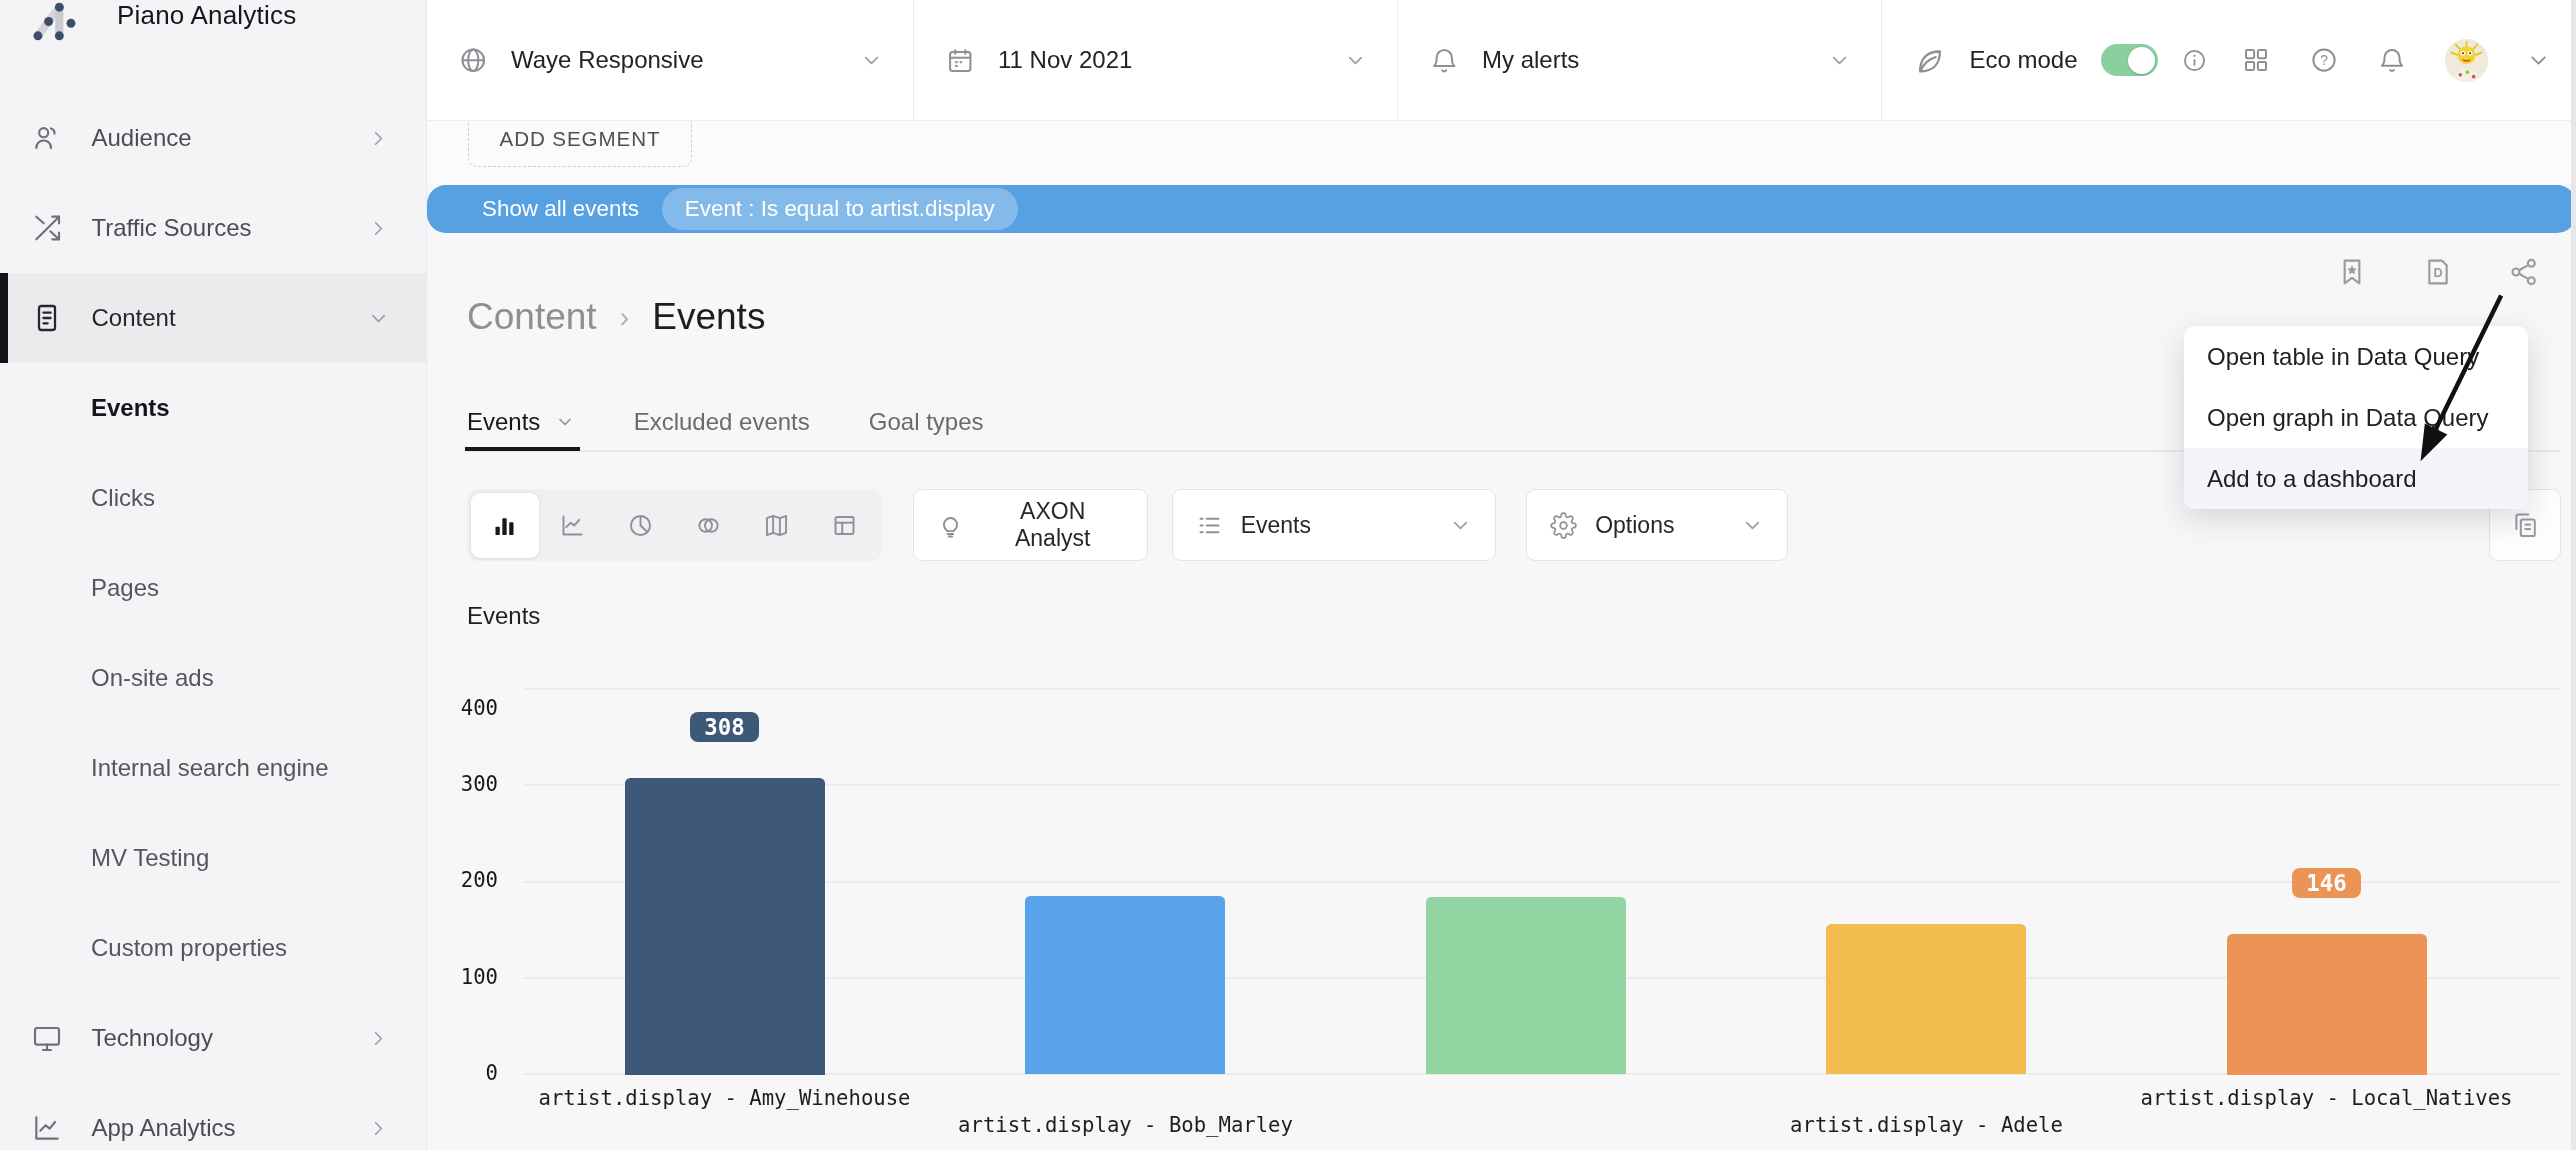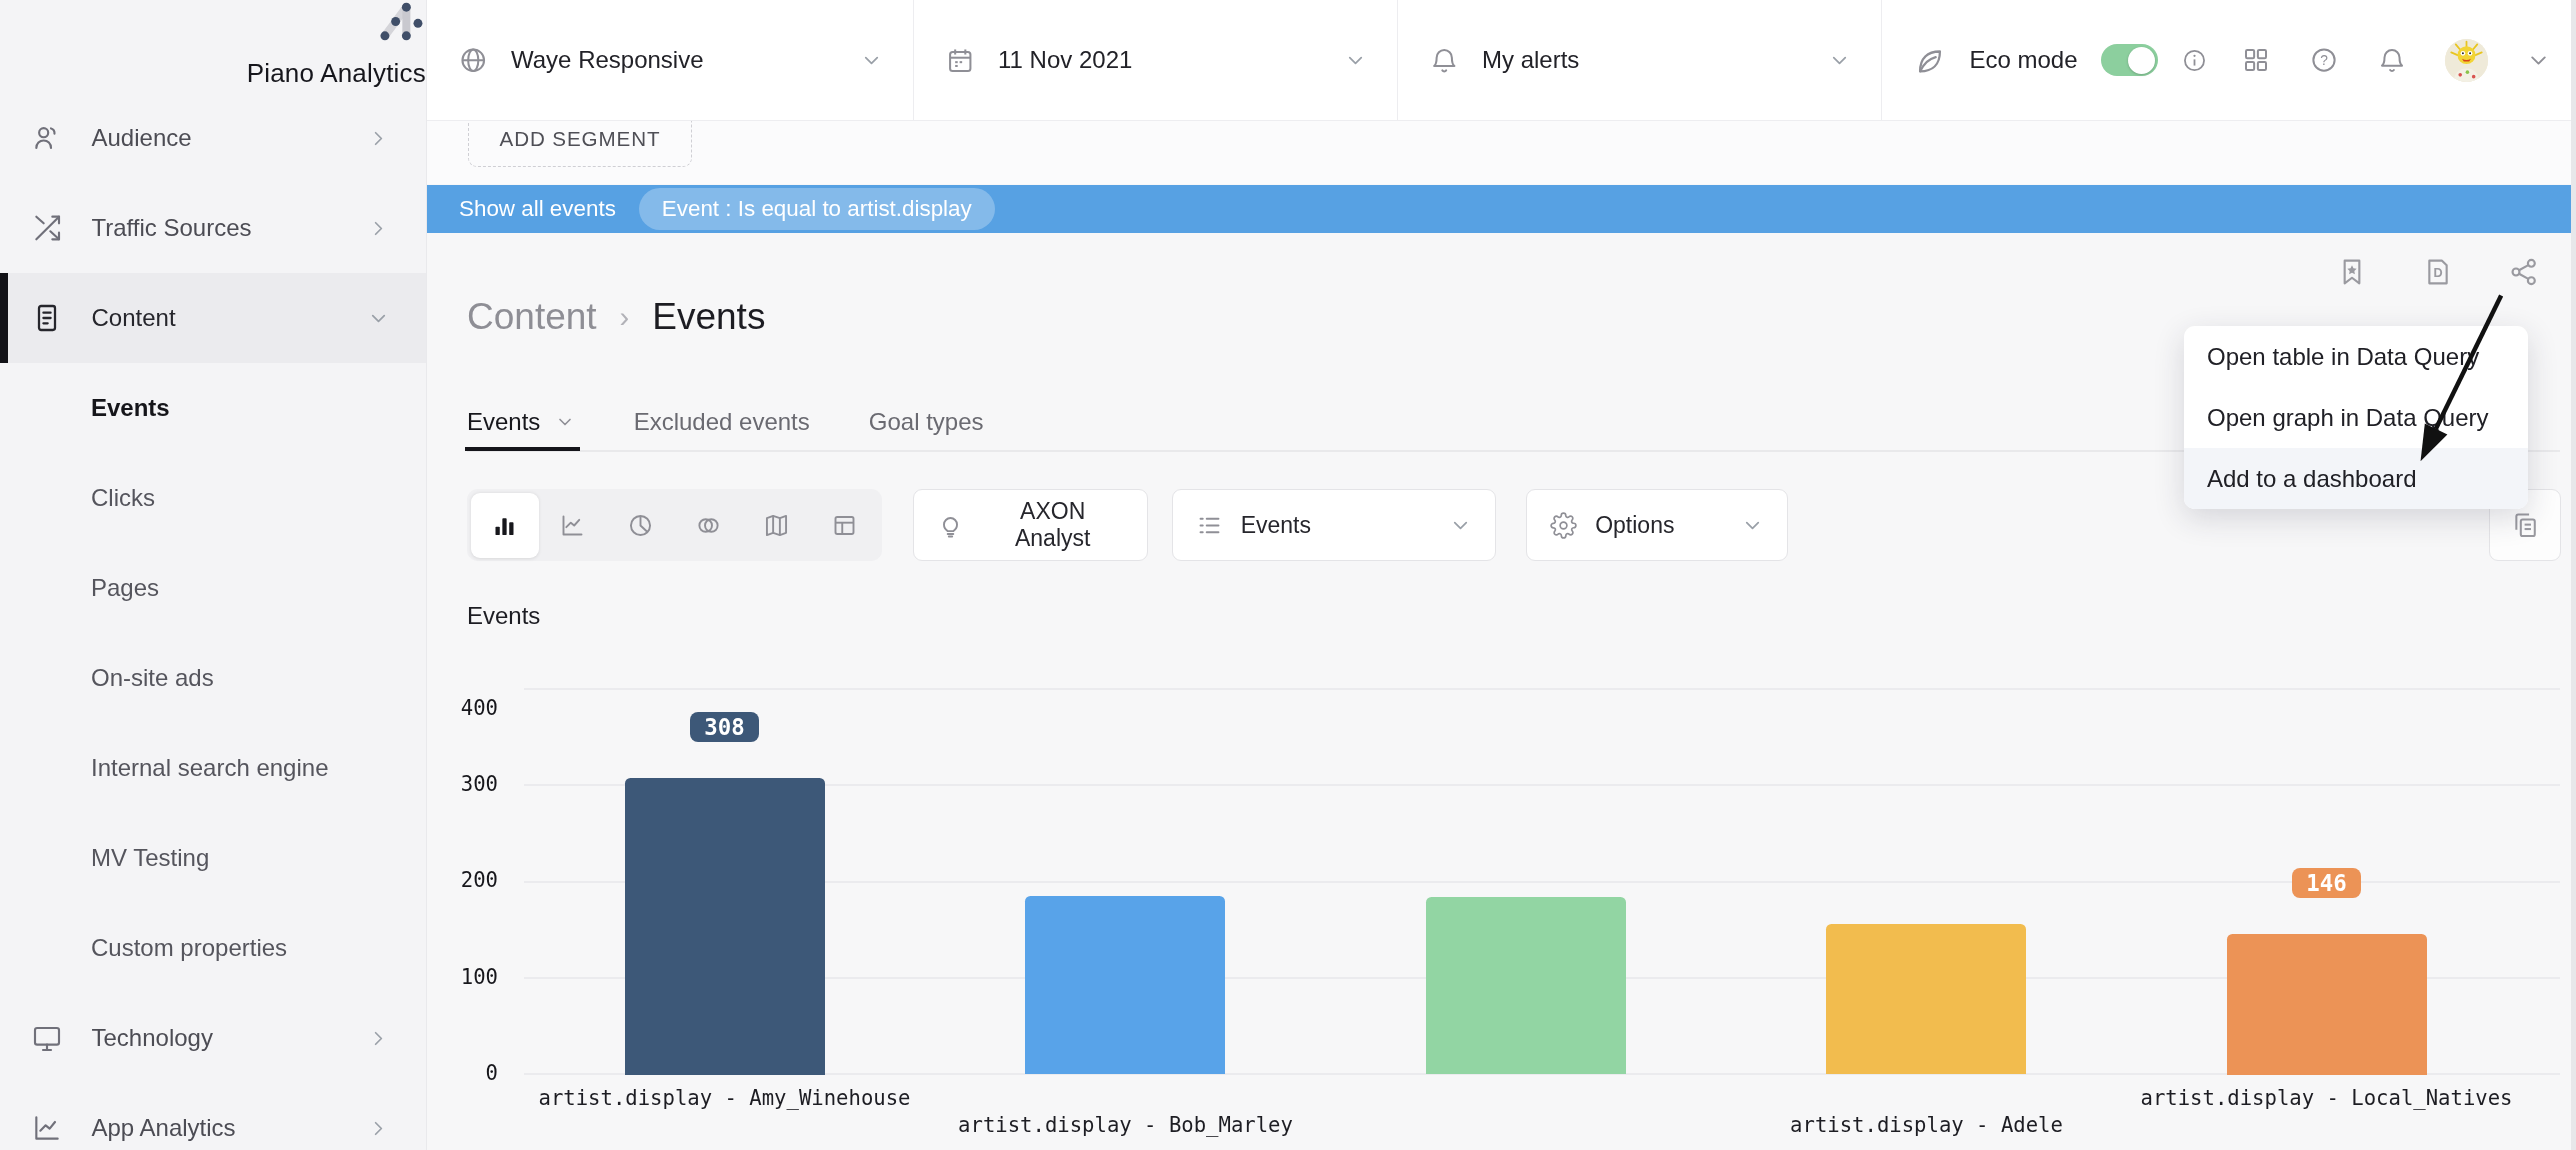--- a/index.html
+++ b/index.html
@@ -12,21 +12,21 @@
     color: #1d1d23;
   }
   svg { display: block; }
   .ico { color: #8f8f96; }
 
   
   .sidebar {
     position: absolute; left: 0; top: 0; width: 427px; height: 1150px;
     background: #f4f4f6; border-right: 1.8px solid #e9e9ec; z-index: 3;
   }
-  .logo-row { height: 93px; display: flex; align-items: flex-end; gap: 15px; padding-left: 29px; flex-direction: column; }
+  .logo-row { height: 93px; display: flex; align-items: flex-start; gap: 38px; padding-left: 29px; }
   .logo-text { font-size: 26px; color: #16161c; letter-spacing: 0.2px; }
   .nav-item {
     height: 90px; display: flex; align-items: center;
     padding: 0 36px 0 30.5px; color: #4c4c54; font-size: 24px;
     position: relative; cursor: pointer;
   }
   .nav-item .nicon { width: 32px; margin-right: 29px; color: #70707a; flex: 0 0 auto; }
   .nav-item.sub { padding-left: 91px; color: #55555d; }
   .nav-item.active-parent { background: #ebebee; color: #26262c; }
   .nav-item.active-parent .nicon { color: #26262c; }
@@ -70,21 +70,21 @@
   .segment-pill .s-gear { padding: 0 10.8px; color: #4a86c5; }
   .add-segment {
     height: 56px; display: flex; align-items: center; padding: 0 30.5px;
     border: 1.8px dashed #cfcfd4; border-radius: 9px; color: #4f4f56;
     font-size: 20.6px; letter-spacing: 0.9px; cursor: pointer; background: transparent;
   }
 
   
   .filterbar {
     position: absolute; left: 427px; top: 185px; right: 0; height: 48px;
-    background: #57a1e3; display: flex; align-items: center; gap: 23px; padding-left: 32px; z-index: 2;
+    background: #57a1e3; display: flex; align-items: center; gap: 23px; padding-left: 55px; z-index: 2; border-radius: 19px;
   }
   .fb-link { color: #ffffff; font-size: 22.4px; cursor: pointer; }
   .fb-chip {
     background: rgba(255,255,255,.27); color: #ffffff; font-size: 22.4px;
     border-radius: 24px; padding: 8px 23px; cursor: pointer;
   }
 
   
   .action-icons { position: absolute; left: 2336px; top: 256px; display: flex; gap: 54px; z-index: 2; }
   .action-icons .abtn { color: #9a9aa0; cursor: pointer; }

